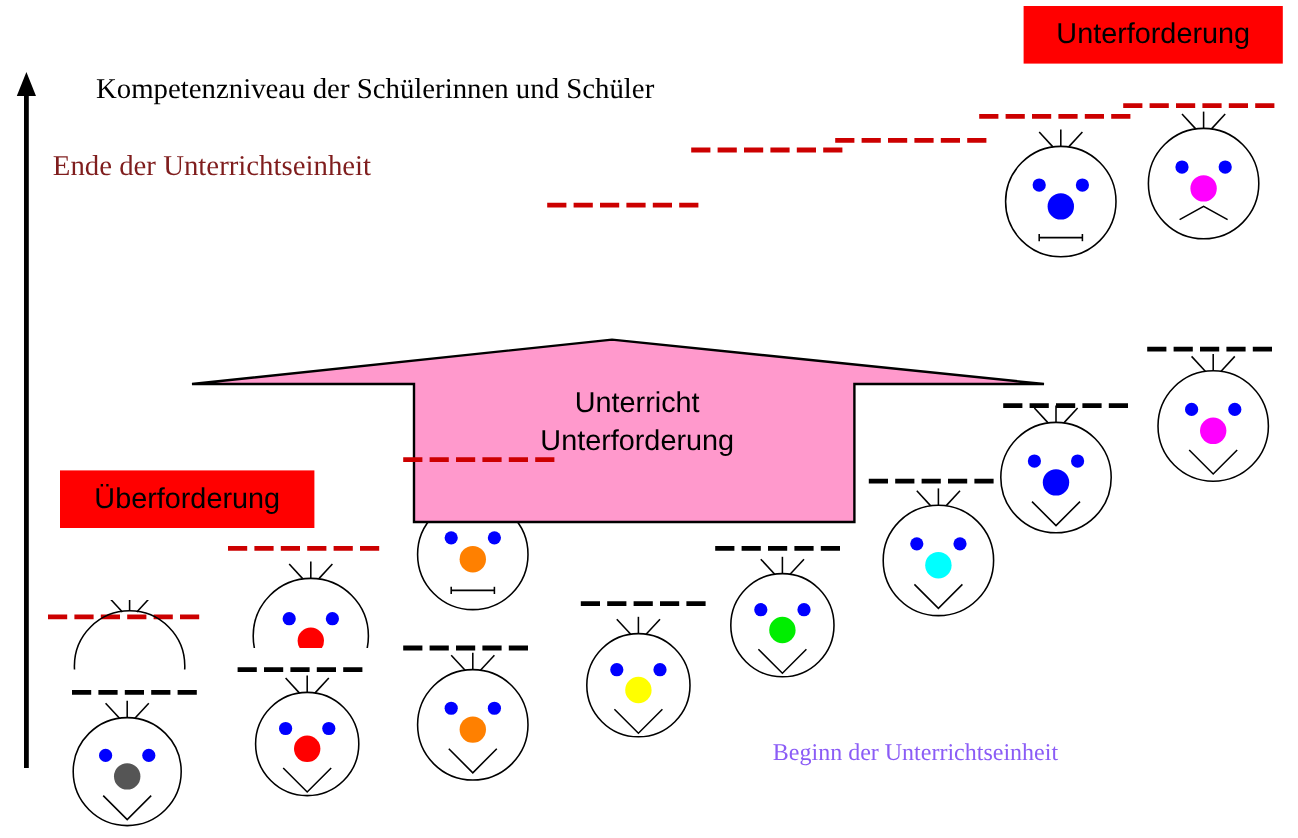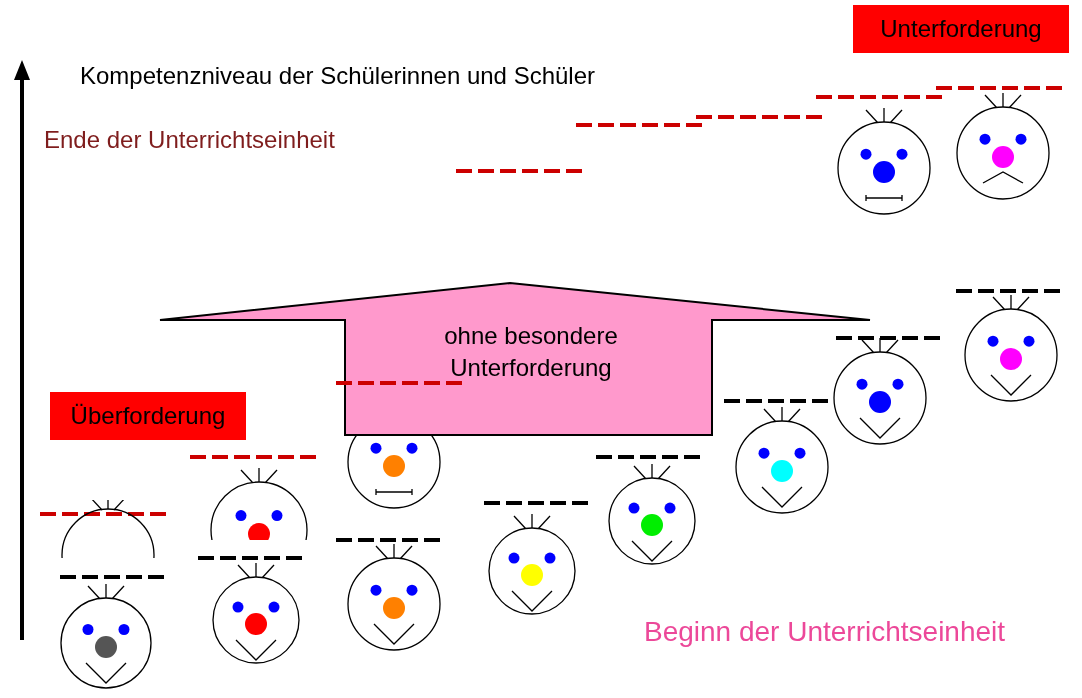--- a/index.html
+++ b/index.html
@@ -1,26 +1,26 @@
 <!DOCTYPE html>
 <html><head>
   <meta charset="utf-8">
   <style>
     html, body { margin: 0; padding: 0; background: #ffffff; }
     body { width: 1082px; height: 698px; position: relative; overflow: hidden;
            font-family: "Liberation Sans", sans-serif; }
     #stage { position: absolute; left: 0; top: 0; width: 1082px; height: 698px; }
-    .label { position: absolute; white-space: nowrap; font-family: Liberation Sans, sans-serif; }
+    .label { position: absolute; white-space: nowrap; font-family: Liberation Serif, serif; }
     .axis-title { left: 80px; top: 62px; font-size: 24px; color: #000; }
     .end-label { left: 44px; top: 126px; font-size: 24px; }
-    .begin-label { left: 644px; top: 616px; font-size: 28px; color: #ec4899; }
+    .begin-label { left: 644px; top: 616px; font-size: 20px; color: #8b5cf6; }
     .red-box { position: absolute; font-size: 24px; color: #000; padding: 0;
                display: flex; align-items: center; justify-content: center; }
     .box-under { left: 853px; top: 5px; width: 216px; height: 48px; }
-    .box-over { left: 50px; top: 392px; width: 196px; height: 48px; }
+    .box-over { left: 50px; top: 392px; width: 212px; height: 48px; }
     .arrow-text { position: absolute; left: 345px; top: 320px; width: 372px;
                   text-align: center; font-size: 24px; line-height: 32px; color: #000; }
   </style>
 </head>
 <body>
 
 <svg id="stage" width="1082" height="698" viewBox="0 0 1082 698">
   <defs>
     <clipPath id="clip-half1">
         <rect x="40" y="500" width="140" height="58"></rect>
@@ -196,15 +196,15 @@
 <div class="label begin-label">Beginn der Unterrichtseinheit</div>
 
 <div class="red-box box-under" style="background: rgb(255, 0, 0);">
   <span>Unterforderung</span>
 </div>
 <div class="red-box box-over" style="background: rgb(255, 0, 0);">
   <span>Überforderung</span>
 </div>
 
 <div class="arrow-text">
-  <div>ohne besondere</div>
+  <div>Unterricht</div>
   <div>Unterforderung</div>
 </div>
 
 </body></html>

